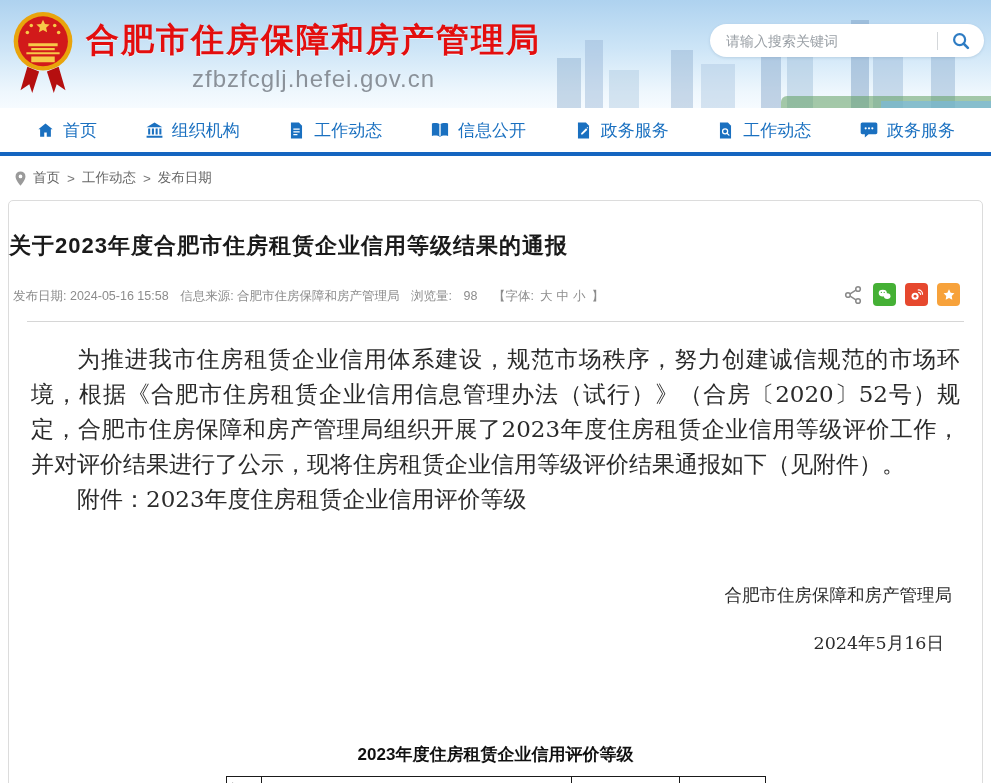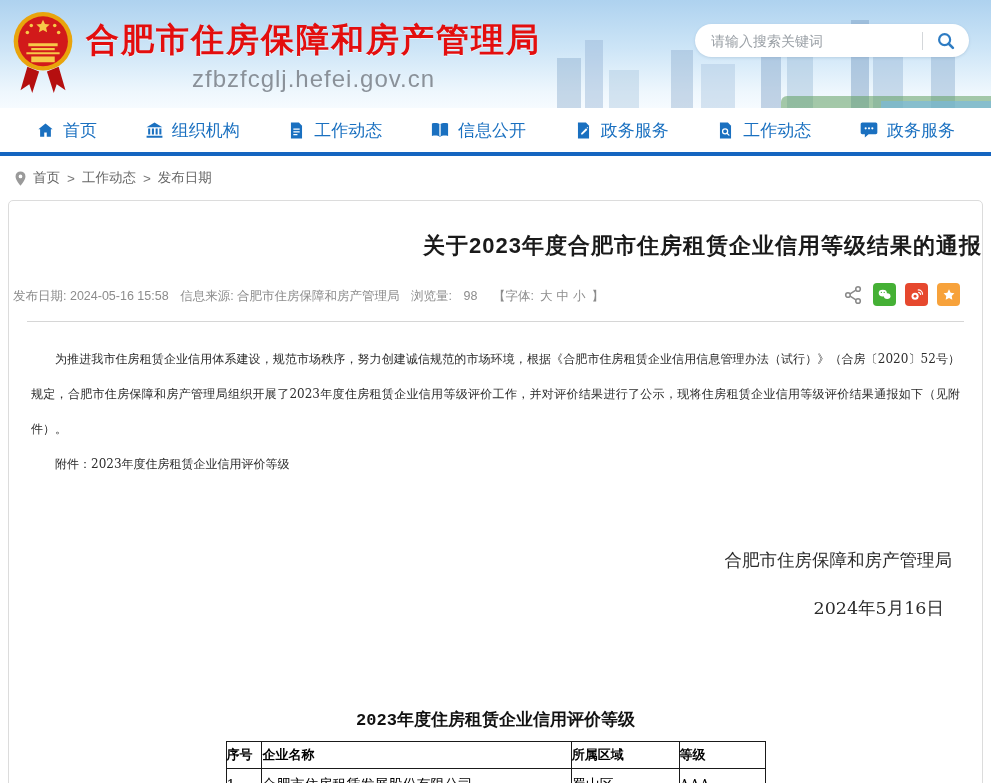--- a/index.html
+++ b/index.html
@@ -24,21 +24,21 @@
   .green { left:230px; right:0; width:210px; height:12px; background:rgba(96,158,96,.55); border-radius:6px 0 0 0; }
   .water { left:330px; width:110px; height:7px; background:rgba(120,185,225,.65); }
 
   .brand { position:absolute; left:10px; top:8px; display:flex; align-items:flex-start; }
   .emblem { width:66px; height:88px; flex:0 0 auto; }
   .brand-text { display:flex; flex-direction:column; align-items:center; margin-left:10px; margin-top:10px; }
   .site-title { color:#e30e0e; font-size:33px; font-weight:bold; letter-spacing:2px;
                 text-shadow:0 1px 0 rgba(255,255,255,.6); white-space:nowrap; }
   .site-url { color:#8a9199; font-size:24px; margin-top:2px; letter-spacing:1px; }
 
-  .search { position:absolute; right:22px; top:24px; width:274px; height:33px; background:#fff;
+  .search { position:absolute; right:7px; top:24px; width:274px; height:33px; background:#fff;
             border-radius:17px; display:flex; align-items:center; box-shadow:0 1px 3px rgba(60,100,140,.18); }
   .search input { flex:1; border:none; outline:none; background:transparent; padding:0 10px 0 16px;
                   font-size:14px; color:#333; }
   .search input::placeholder { color:#9aa0a6; }
   .search .sep { width:1px; height:18px; background:#d4d7da; }
   .search-btn { width:46px; height:33px; border:none; background:transparent; cursor:pointer;
                 display:flex; align-items:center; justify-content:center; }
 
   
   .nav { height:48px; background:#fff; border-bottom:4px solid #1565c0;
@@ -47,41 +47,41 @@
   .nav-item svg { display:block; }
 
   
   .crumbbar { height:44px; display:flex; align-items:center; padding-left:12px; color:#666; font-size:13.5px; }
   .crumbbar .seg { margin:0 4px; cursor:pointer; }
   .crumbbar .sep { margin:0 3px; color:#777; }
 
   
   .content { position:relative; margin:0 8px; border:1px solid #dcdcdc; border-radius:5px;
              background:#fff; height:640px; padding-top:30px; }
-  .art-title { text-align:right; font-size:22px; font-weight:bold; color:#1a1a1a; letter-spacing:1px; }
+  .art-title { text-align:left; font-size:22px; font-weight:bold; color:#1a1a1a; letter-spacing:1px; }
   .meta { position:relative; margin-top:22px; height:26px; }
   .meta-center { text-align:left; color:#8c8c8c; font-size:12.5px; line-height:26px; }
   .meta-center span { margin:0 4px; }
   .meta .fontsize span.fs { cursor:pointer; margin:0 2px; }
   .share { position:absolute; right:22px; top:0; display:flex; align-items:center; gap:9px; }
   .share .sq { width:23px; height:23px; border-radius:4px; display:flex; align-items:center;
                justify-content:center; cursor:pointer; }
   .sq-wechat { background:#45b035; }
   .sq-weibo  { background:#e6482e; }
   .sq-star   { background:#f7a23b; }
   .divider { margin:12px 18px 0; border-top:1px solid #d6d6d6; }
 
   .article-body { margin-top:20px; padding:0 22px; font-family:"DejaVu Serif","Liberation Serif",serif;
-                  font-size:12px; color:#2b2b2b; line-height:35px; }
+                  font-size:23px; color:#2b2b2b; line-height:35px; }
   .article-body p { text-indent:2em; text-align:justify; }
   .signature { font-family:"DejaVu Serif","Liberation Serif",serif; font-size:17.5px; color:#2b2b2b; }
   .sig1 { margin-top:66px; text-align:right; padding-right:30px; }
   .sig2 { margin-top:24px; text-align:right; padding-right:38px; }
 
-  .attach-title { margin-top:88px; text-align:center; font-family:Liberation Mono, monospace;
+  .attach-title { margin-top:88px; text-align:center; font-family:Liberation Sans, sans-serif;
                   font-weight:bold; font-size:17px; color:#111; }
   table.credit { margin:10px auto 0; border-collapse:collapse; width:540px;
                  font-family:"DejaVu Serif","Liberation Serif",serif; }
   table.credit th, table.credit td { border:1.6px solid #1a1a1a; text-align:left; }
   table.credit th { height:27px; font-size:13px; font-weight:bold; color:#000; }
   table.credit td { height:33px; font-size:14px; color:#000; }
   col.c-no{width:36px;} col.c-name{width:310px;} col.c-area{width:108px;} col.c-grade{width:86px;}
 </style>
 </head>
 <body>

